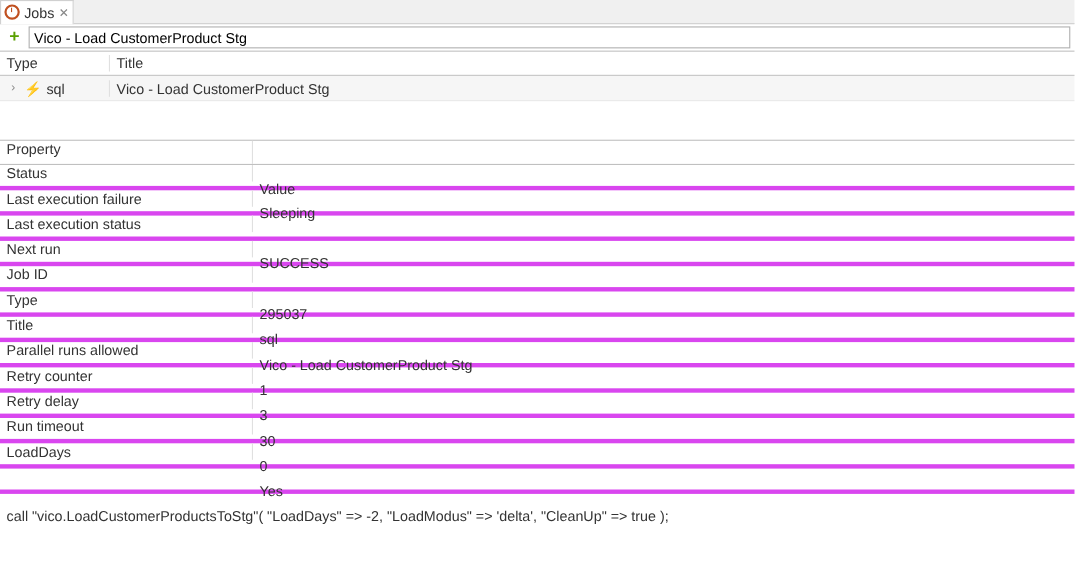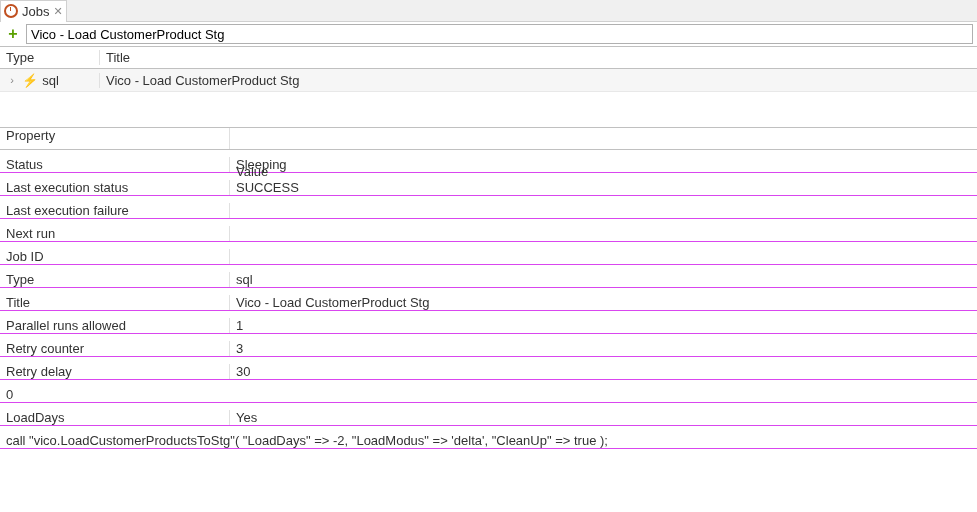--- a/index.html
+++ b/index.html
@@ -93,22 +93,22 @@
     .props-header {
       display: flex;
       height: 22px;
       border-bottom: 1px solid #c0c0c0;
     }
     .col-prop { width: 230px; padding-left: 6px; border-right: 1px solid #e0e0e0; }
     .col-val { flex: 1; padding-left: 6px; margin-top: 36px; }
     .prop-row {
       display: flex;
       height: 23px;
-      align-items: flex-end;
-      border-bottom: 1px solid #d946ef;
+      align-items: flex-start;
+      border-bottom: 4px solid #d946ef;
     }
     .prop-row .col-prop { border-right: 1px solid #e0e0e0; }
     .clock-icon {
       width: 14px; height: 14px;
       border: 2px solid #c05020;
       border-radius: 50%;
       position: relative;
       display: inline-block;
       box-sizing: border-box;
     }
@@ -162,33 +162,34 @@
   <div class="props-header">
     <div class="col-prop">Property</div>
     <div class="col-val">Value</div>
   </div>
   <div id="props-body">
       <div class="prop-row">
         <div class="col-prop">Status</div>
         <div class="col-val">Sleeping</div>
       </div>
       <div class="prop-row">
+        <div class="col-prop">Last execution failure</div>
+        <div class="col-val"></div>
+      </div>
+      <div class="prop-row">
         <div class="col-prop">Last execution status</div>
         <div class="col-val">SUCCESS</div>
       </div>
       <div class="prop-row">
-        <div class="col-prop">Last execution failure</div>
-        <div class="col-val"></div>
-      </div>
-      <div class="prop-row">
         <div class="col-prop">Next run</div>
         <div class="col-val"></div>
       </div>
       <div class="prop-row">
         <div class="col-prop">Job ID</div>
+        <div class="col-val">295037</div>
       </div>
       <div class="prop-row">
         <div class="col-prop">Type</div>
         <div class="col-val">sql</div>
       </div>
       <div class="prop-row">
         <div class="col-prop">Title</div>
         <div class="col-val">Vico - Load CustomerProduct Stg</div>
       </div>
       <div class="prop-row">
@@ -197,20 +198,21 @@
       </div>
       <div class="prop-row">
         <div class="col-prop">Retry counter</div>
         <div class="col-val">3</div>
       </div>
       <div class="prop-row">
         <div class="col-prop">Retry delay</div>
         <div class="col-val">30</div>
       </div>
       <div class="prop-row">
+        <div class="col-prop">Run timeout</div>
         <div class="col-val">0</div>
       </div>
       <div class="prop-row">
         <div class="col-prop">LoadDays</div>
         <div class="col-val">Yes</div>
       </div>
       <div class="prop-row">
         <div class="col-val">call "vico.LoadCustomerProductsToStg"(   "LoadDays" =&gt; -2,     "LoadModus" =&gt; 'delta',     "CleanUp" =&gt; true  );</div>
       </div>
     </div>

